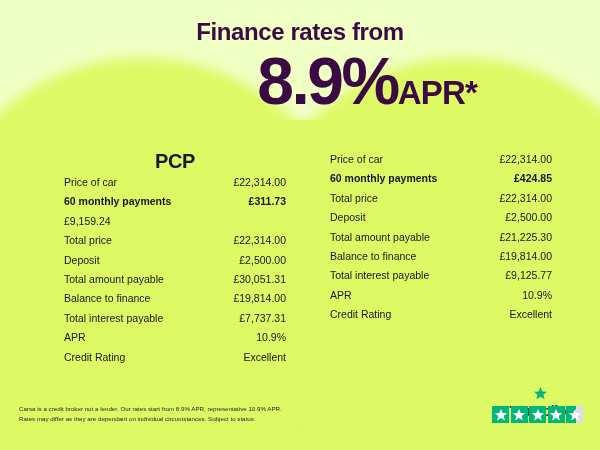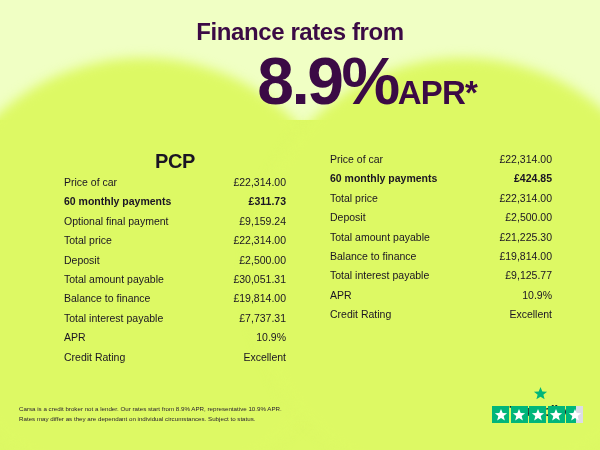--- a/index.html
+++ b/index.html
@@ -206,21 +206,20 @@
       <div class="rows">
           <div class="row">
             <span class="lbl">Price of car</span>
             <span class="val">£22,314.00</span>
           </div>
           <div class="row bold">
             <span class="lbl">60 monthly payments</span>
             <span class="val">£311.73</span>
           </div>
           <div class="row">
-            <span class="lbl">Optional final payment</span>
             <span class="val">£9,159.24</span>
           </div>
           <div class="row">
             <span class="lbl">Total price</span>
             <span class="val">£22,314.00</span>
           </div>
           <div class="row">
             <span class="lbl">Deposit</span>
             <span class="val">£2,500.00</span>
           </div>

